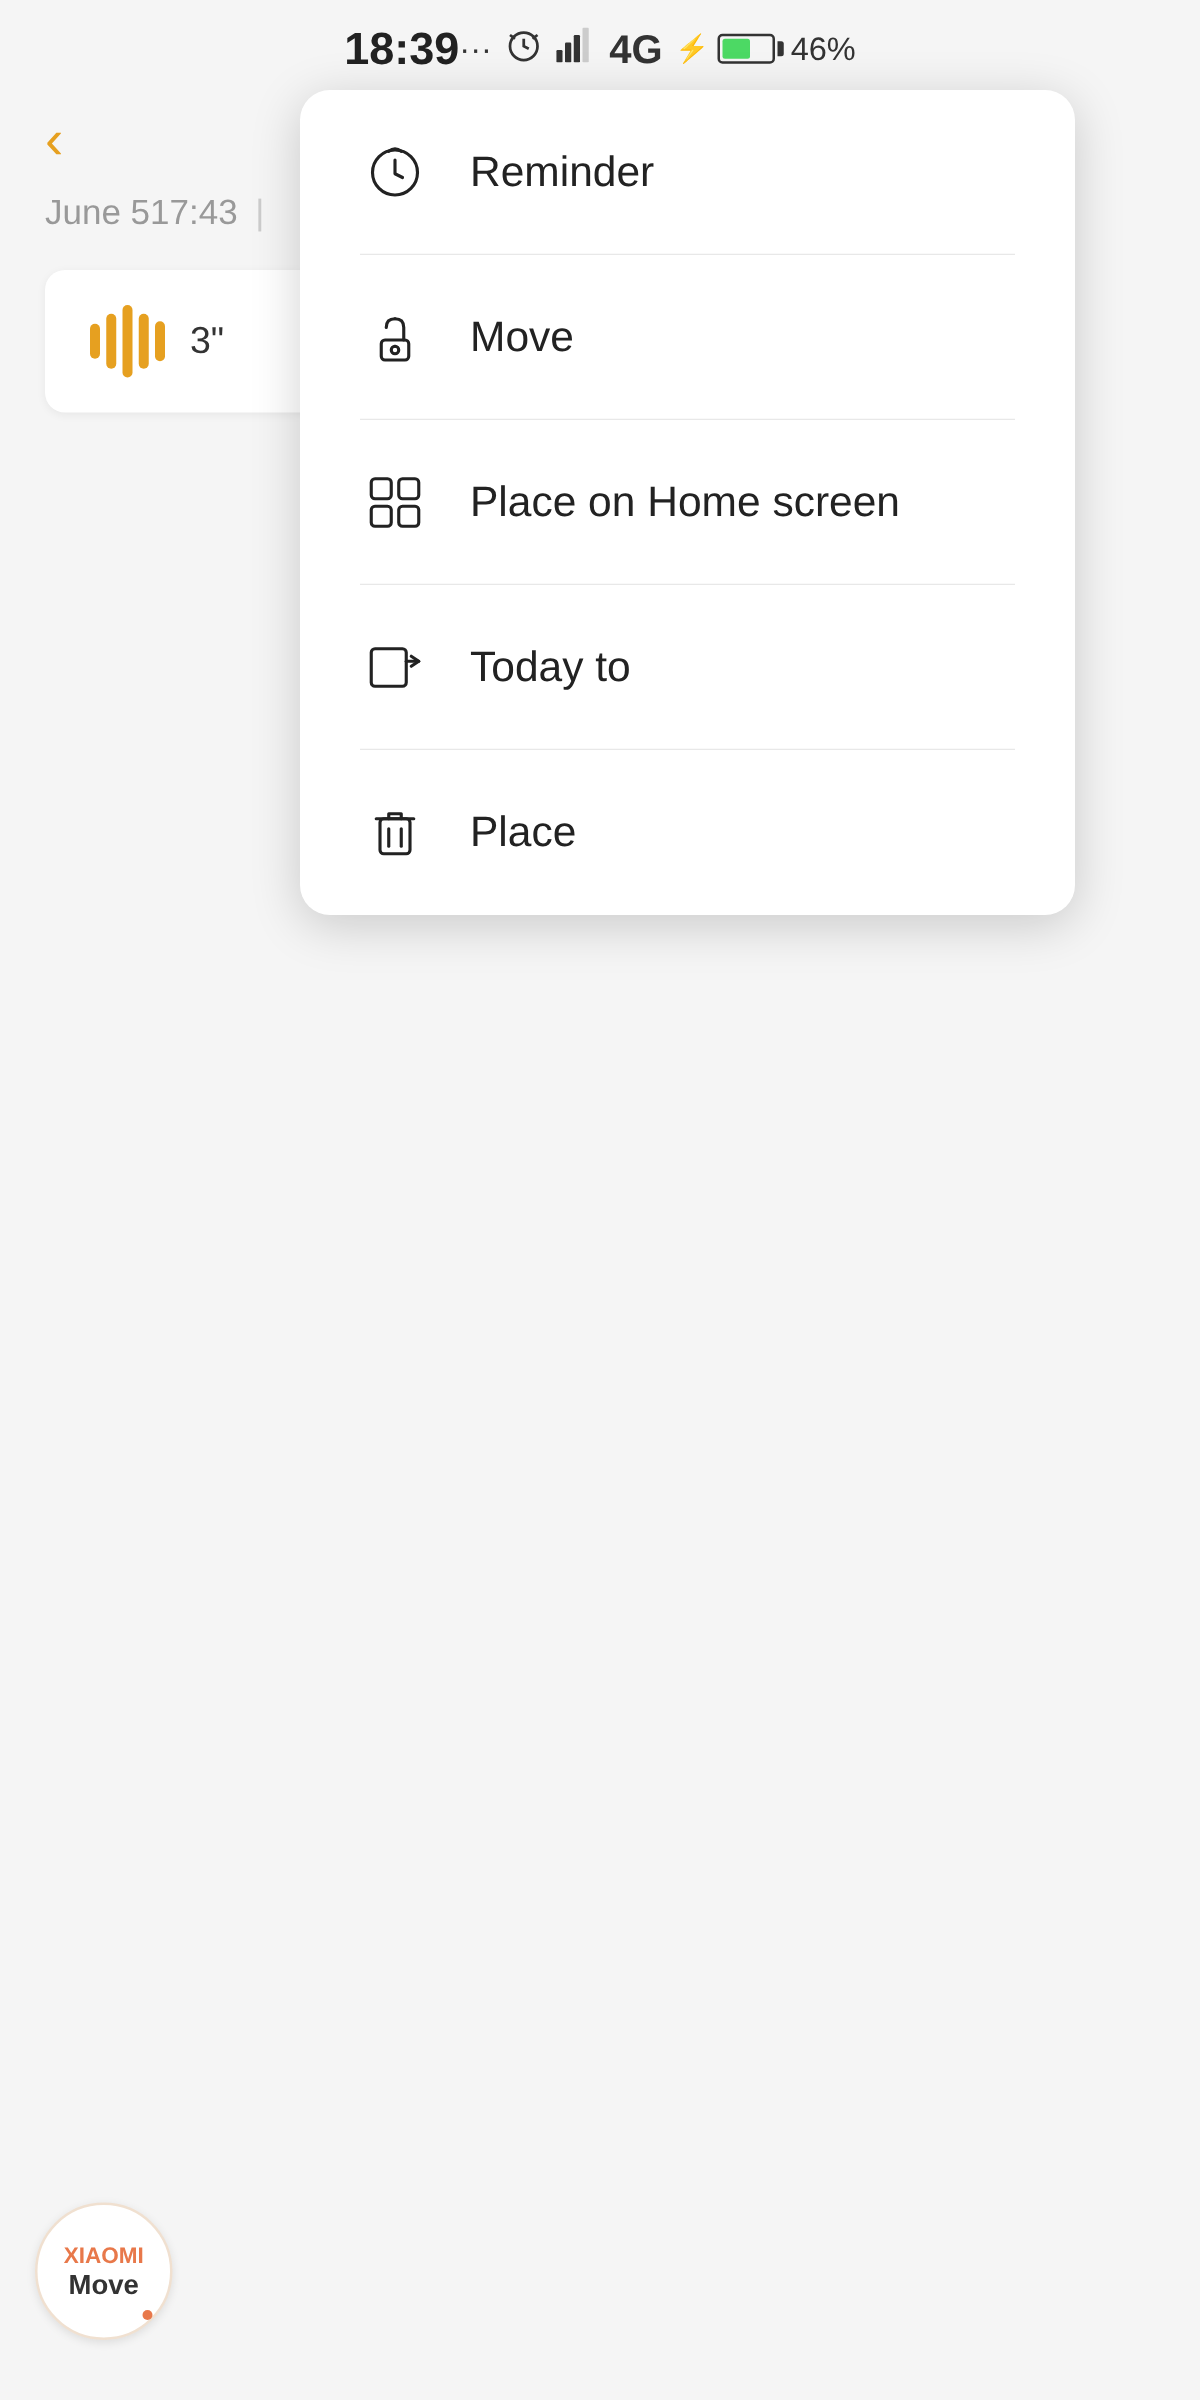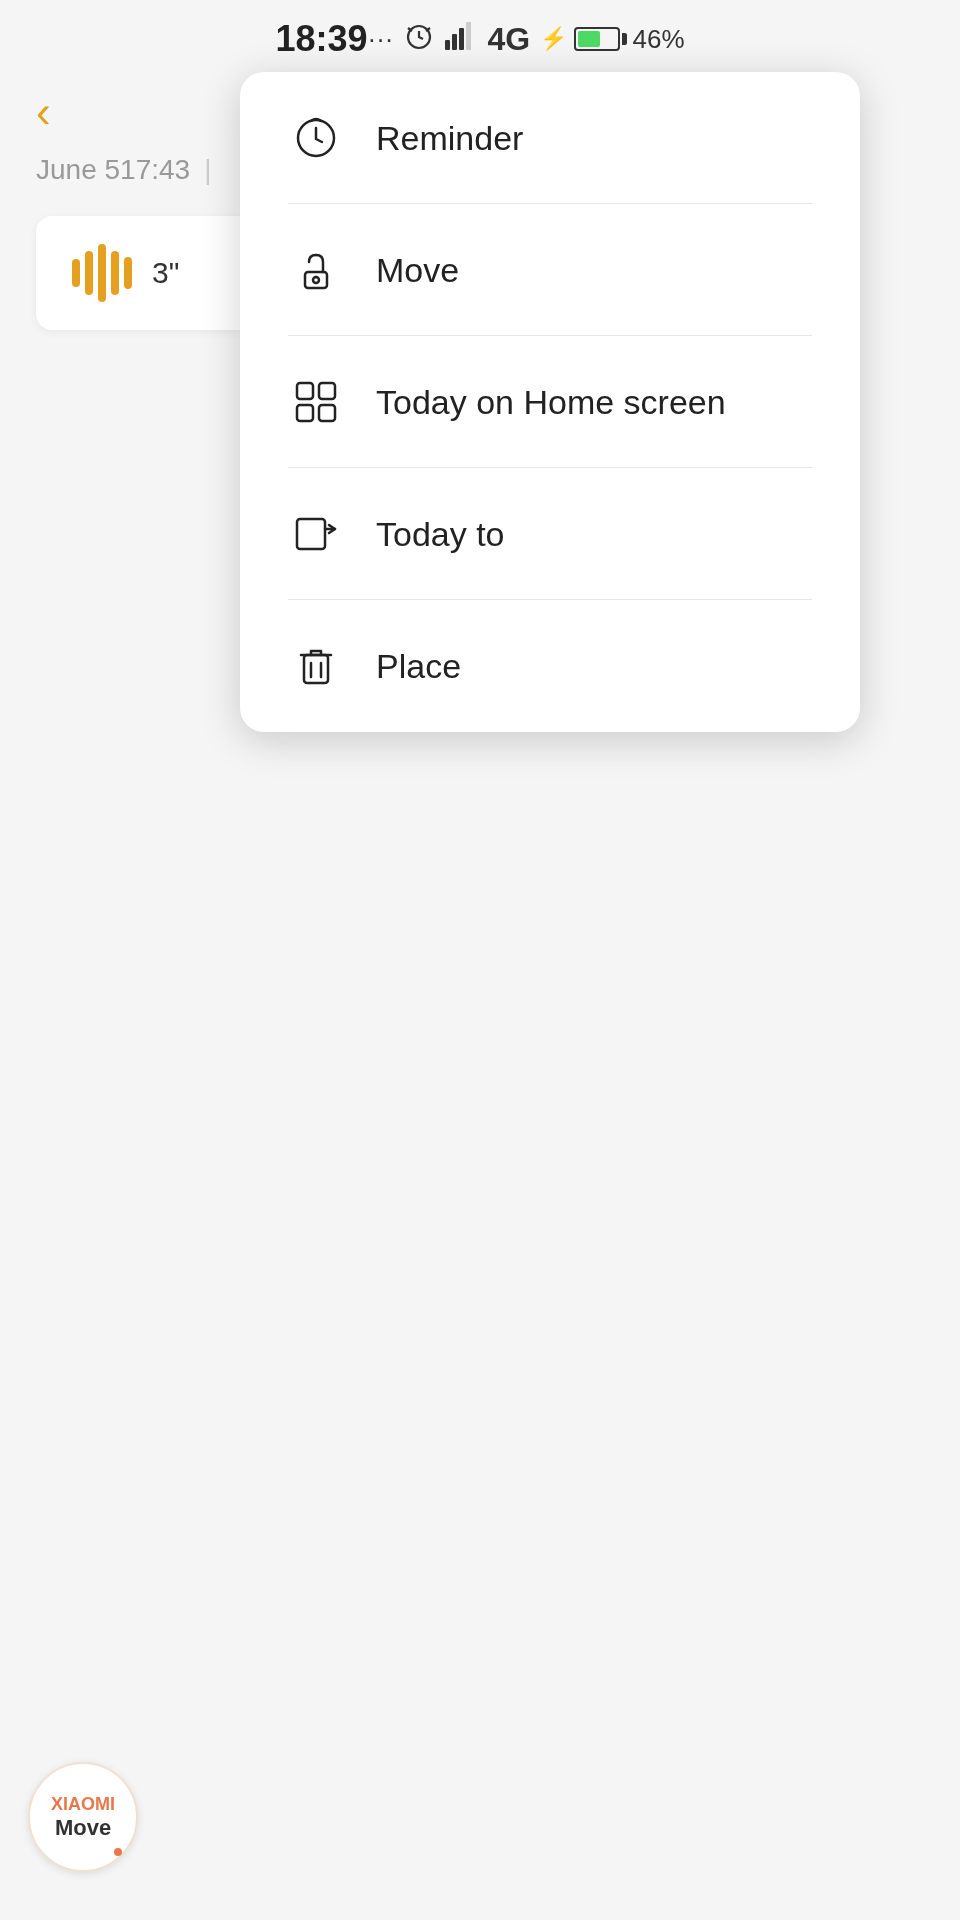--- a/index.html
+++ b/index.html
@@ -328,21 +328,21 @@
 
   <div class="menu-item">
     <div class="menu-icon">
       <svg viewBox="0 0 50 50" fill="none" stroke="#222" stroke-width="2.5" stroke-linecap="round" stroke-linejoin="round">
         <rect x="6" y="6" width="16" height="16" rx="3"></rect>
         <rect x="28" y="6" width="16" height="16" rx="3"></rect>
         <rect x="6" y="28" width="16" height="16" rx="3"></rect>
         <rect x="28" y="28" width="16" height="16" rx="3"></rect>
       </svg>
     </div>
-    <span class="menu-label">Today on Home screen</span>
+    <span class="menu-label">Place on Home screen</span>
   </div>
 
   <div class="menu-item">
     <div class="menu-icon">
       <svg viewBox="0 0 50 50" fill="none" stroke="#222" stroke-width="2.5" stroke-linecap="round" stroke-linejoin="round">
         <rect x="6" y="10" width="28" height="30" rx="3"></rect>
         <path d="M34 20h10"></path>
         <path d="M38 16l6 4-6 4"></path>
       </svg>
     </div>

